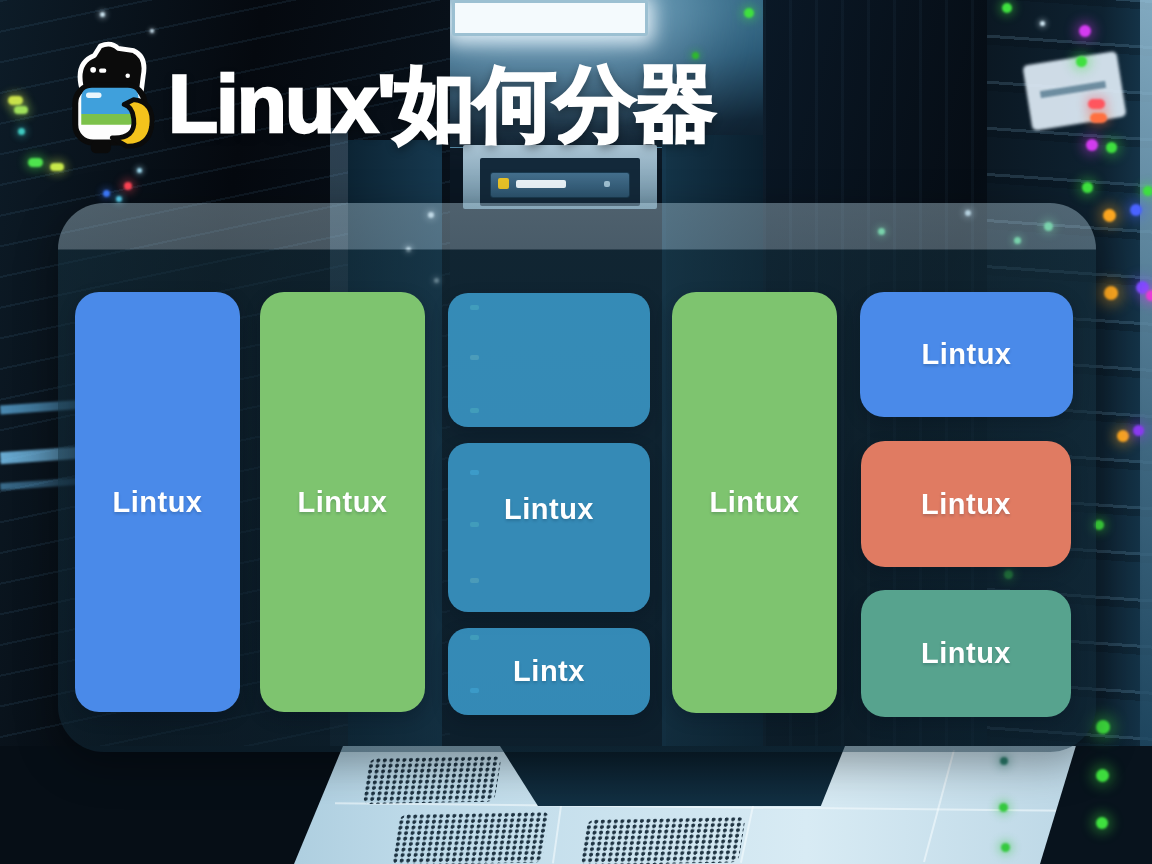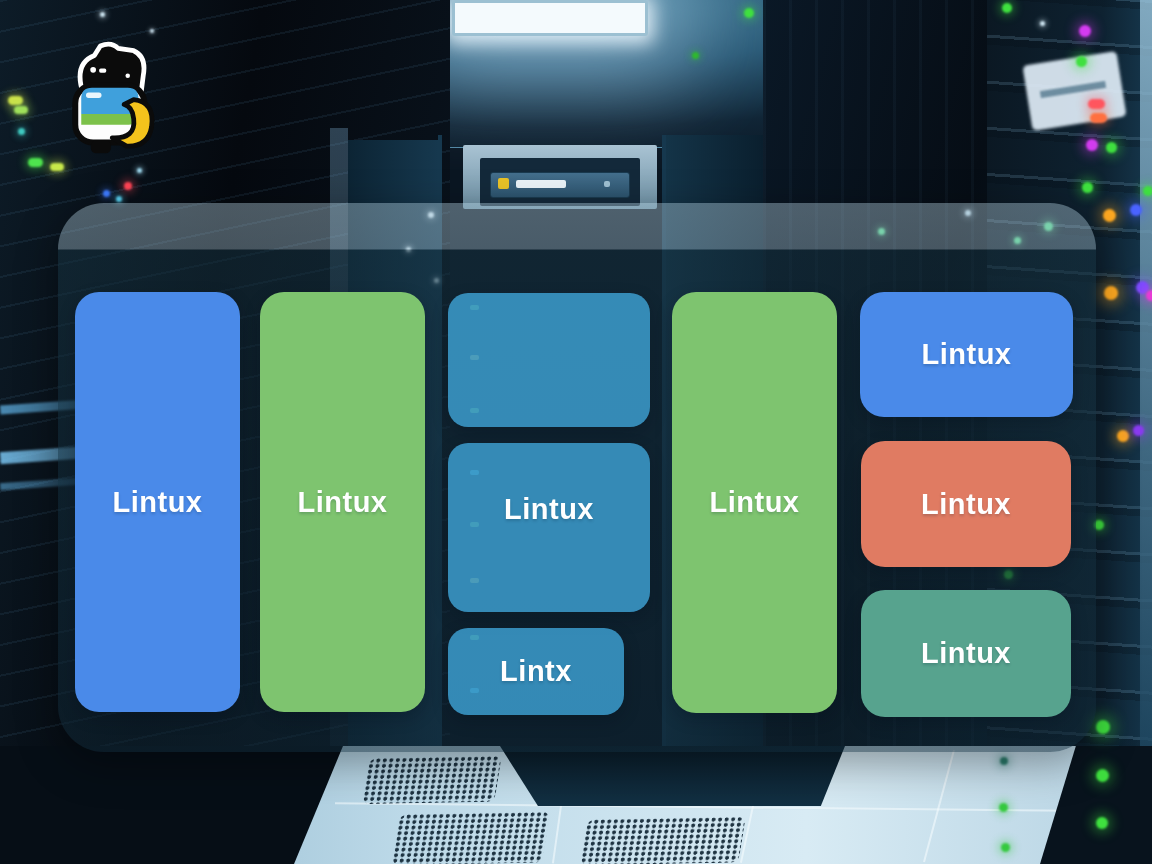--- a/index.html
+++ b/index.html
@@ -94,21 +94,21 @@
 
   
   .card{border-radius:24px;z-index:6;display:flex;align-items:center;justify-content:center;
     box-shadow:0 6px 16px rgba(0,10,22,.25);}
   .card-label{position:static;color:#fff;font-size:29px;font-weight:bold;
     letter-spacing:.5px;text-shadow:0 2px 3px rgba(0,30,50,.2);}
   .card.c0{left:75px;top:292px;width:165px;height:420px;}
   .card.c1{left:260px;top:292px;width:165px;height:420px;}
   .card.c2{left:448px;top:293px;width:202px;height:134px;border-radius:20px;}
   .card.c3{left:448px;top:443px;width:202px;height:169px;border-radius:20px;padding-bottom:36px;}
-  .card.c4{left:448px;top:628px;width:176px;height:87px;border-radius:20px;}
+  .card.c4{left:448px;top:628px;width:202px;height:87px;border-radius:20px;}
   .card.c5{left:672px;top:292px;width:165px;height:421px;}
   .card.c6{left:860px;top:292px;width:213px;height:125px;}
   .card.c7{left:861px;top:441px;width:210px;height:126px;}
   .card.c8{left:861px;top:590px;width:210px;height:127px;}
 
   
   .logo{left:56px;top:40px;width:122px;height:124px;z-index:10;}
   .title{left:168px;top:50px;z-index:10;color:#ffffff;font-size:82px;font-weight:bold;
     -webkit-text-stroke:2.5px #ffffff;letter-spacing:-2px;white-space:nowrap;
     text-shadow:0 4px 10px rgba(0,0,0,.45);}
@@ -248,14 +248,15 @@
     <circle cx="30" cy="25" r="2.4" fill="#ffffff"></circle>
     <rect x="35" y="24" width="6" height="3.4" rx="1.4" fill="#ffffff"></rect>
     <circle cx="59" cy="30" r="1.9" fill="#ffffff"></circle>
     <rect x="15" y="38" width="58" height="48" rx="15" fill="#fdfdfd" stroke="#0b0b0b" stroke-width="5"></rect>
     <path d="M20 62 v-13 q0-9 9-9 h30 q9 0 9 9 v13 z" fill="#3fa0dc"></path>
     <rect x="24" y="44" width="13" height="4.6" rx="2.2" fill="#eaf6fc"></rect>
     <path d="M20 62 h40 q6 0 6 4.5 q0 4.5 -6 4.5 h-40 z" fill="#7cc14a"></path>
     <path d="M64 50 q18 2 15 23 q-3 17 -21 16 l-12 -7 q20 1 18 -16 q-1 -10 -8 -12 z" fill="#f4c31c" stroke="#0b0b0b" stroke-width="4" stroke-linejoin="round"></path>
     <rect x="28" y="84" width="17" height="11" rx="4.5" fill="#0b0b0b"></rect>
   </svg>
+  <div class="title">Linux'如何分器</div>
 
 </div>
 
 </body></html>

